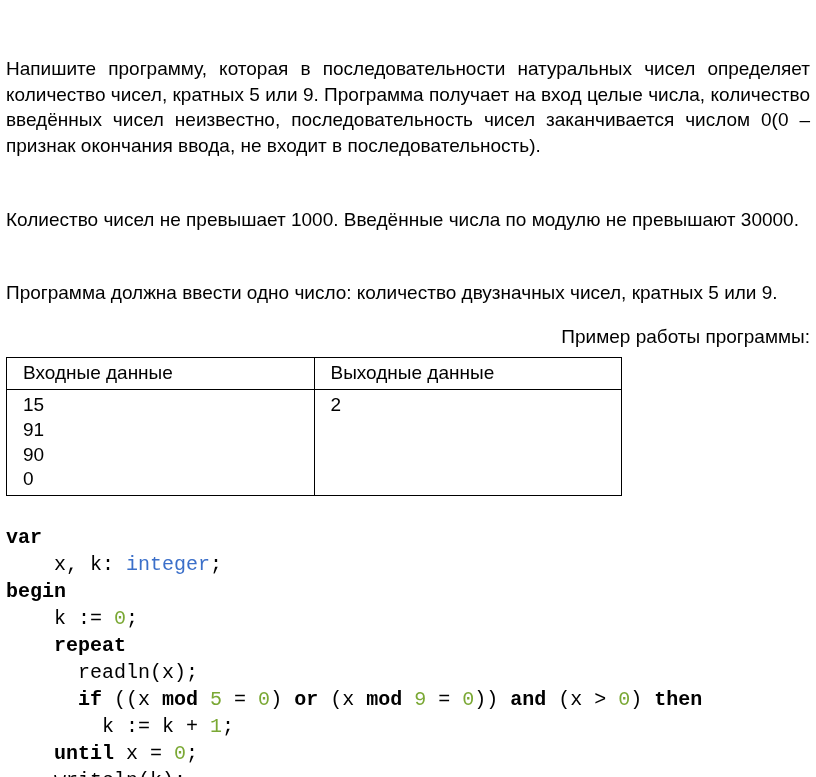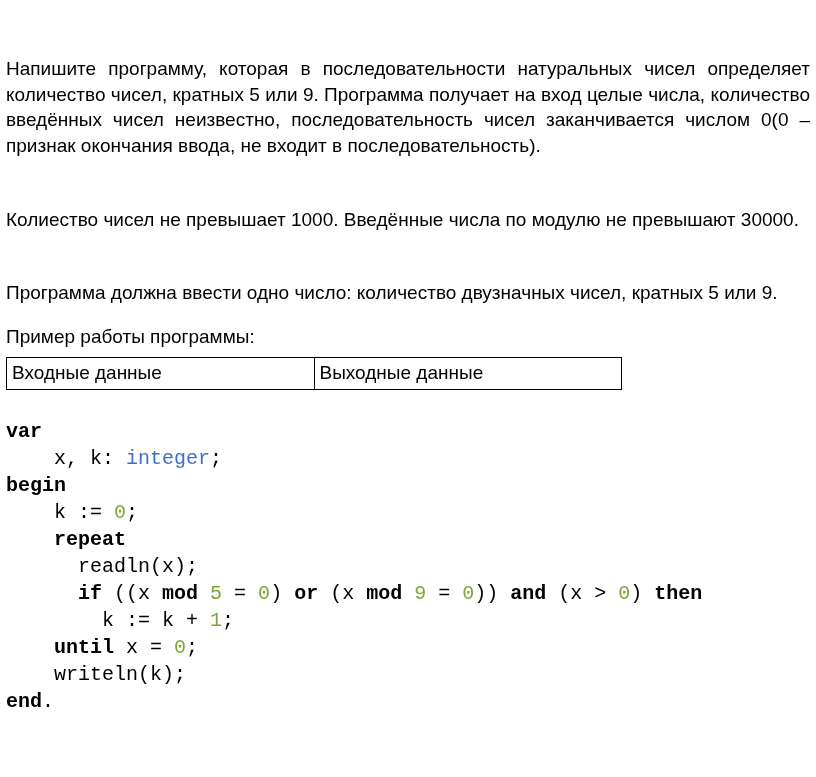--- a/index.html
+++ b/index.html
@@ -16,29 +16,30 @@
       padding: 8px 6px;
       width: 816px;
     }
     .paragraph {
       text-align: justify;
       margin-bottom: 18px;
       margin-top: 48px;
     }
     .sample-label {
       margin-bottom: 8px;
+      text-align: right;
     }
     table {
       border-collapse: collapse;
       width: 616px;
       margin-bottom: 28px;
     }
     td {
       border: 1px solid #000;
-      padding: 3px 5px;
+      padding: 3px 16px;
       vertical-align: top;
       font-size: 19px;
       line-height: 1.3;
     }
     td.header {
       width: 50%;
     }
     .code-block {
       font-family: "Courier New", Courier, monospace;
       font-size: 20px;
@@ -59,20 +60,27 @@
 <p class="paragraph">Программа должна ввести одно число: количество двузначных чисел, кратных 5 или 9.</p>
 
 <p class="sample-label">Пример работы программы:</p>
 
 <table>
   <tbody>
       <tr>
     <td class="header">Входные данные</td>
     <td class="header">Выходные данные</td>
   </tr>
+  <tr>
+    <td style="white-space:pre-line;">15
+91
+90
+0</td>
+    <td style="white-space:pre-line;">2</td>
+  </tr>
 </tbody>
   </table>
 
 <div class="code-block"><span class="kw">var</span>
     <span>x, k: </span><span class="type">integer</span><span>;</span>
 <span class="kw">begin</span>
 <span>    k := </span><span class="num">0</span><span>;</span>
     <span class="kw">repeat</span>
 <span>      readln(x);</span>
 <span>      </span><span class="kw">if</span><span> ((x </span><span class="kw">mod</span><span> </span><span class="num">5</span><span> = </span><span class="num">0</span><span>) </span><span class="kw">or</span><span> (x </span><span class="kw">mod</span><span> </span><span class="num">9</span><span> = </span><span class="num">0</span><span>)) </span><span class="kw">and</span><span> (x &gt; </span><span class="num">0</span><span>) </span><span class="kw">then</span>

